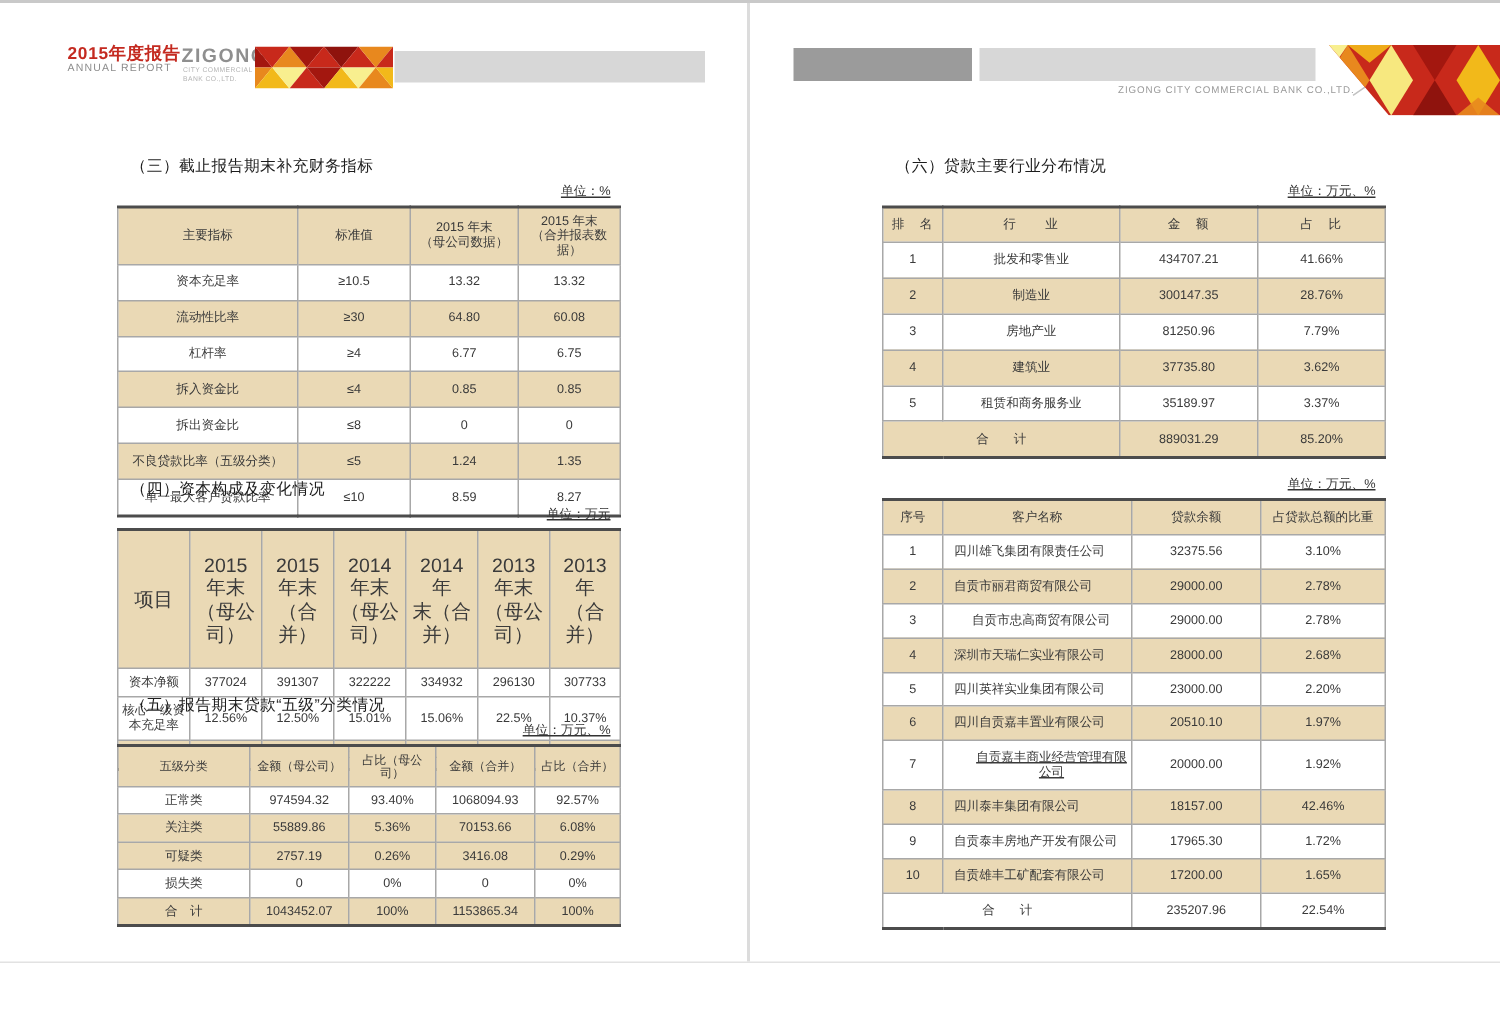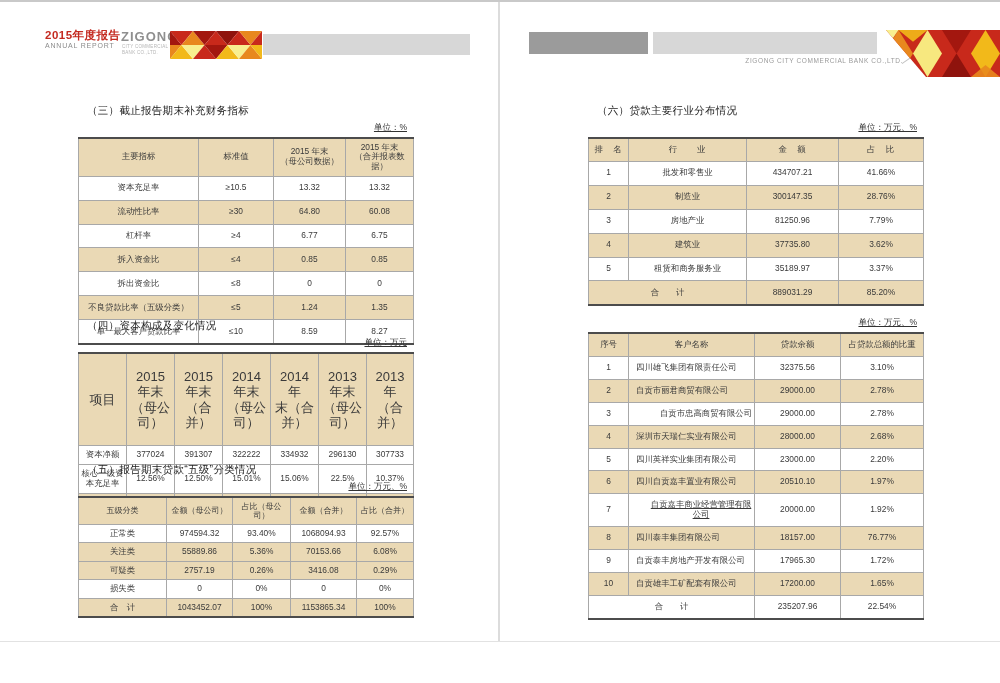--- a/index.html
+++ b/index.html
@@ -384,21 +384,21 @@
             <td>3.10%</td>
           </tr>
           <tr class="alt">
             <td>2</td>
             <td style="text-align: left; padding-left: 7px;">自贡市丽君商贸有限公司</td>
             <td>29000.00</td>
             <td>2.78%</td>
           </tr>
           <tr>
             <td>3</td>
-            <td style="text-align: right; padding-left: 1px;">自贡市忠高商贸有限公司</td>
+            <td style="text-align: left; padding-left: 19px;">自贡市忠高商贸有限公司</td>
             <td>29000.00</td>
             <td>2.78%</td>
           </tr>
           <tr class="alt">
             <td>4</td>
             <td style="text-align: left; padding-left: 7px;">深圳市天瑞仁实业有限公司</td>
             <td>28000.00</td>
             <td>2.68%</td>
           </tr>
           <tr>
@@ -416,21 +416,21 @@
           <tr>
             <td>7</td>
             <td style="text-align: center; padding-left: 21px; text-decoration: underline;">自贡嘉丰商业经营管理有限公司</td>
             <td>20000.00</td>
             <td>1.92%</td>
           </tr>
           <tr class="alt">
             <td>8</td>
             <td style="text-align: left; padding-left: 7px;">四川泰丰集团有限公司</td>
             <td>18157.00</td>
-            <td>76.77%</td>
+            <td>42.46%</td>
           </tr>
           <tr>
             <td>9</td>
             <td style="text-align: left; padding-left: 7px;">自贡泰丰房地产开发有限公司</td>
             <td>17965.30</td>
             <td>1.72%</td>
           </tr>
           <tr class="alt">
             <td>10</td>
             <td style="text-align: left; padding-left: 7px;">自贡雄丰工矿配套有限公司</td>

